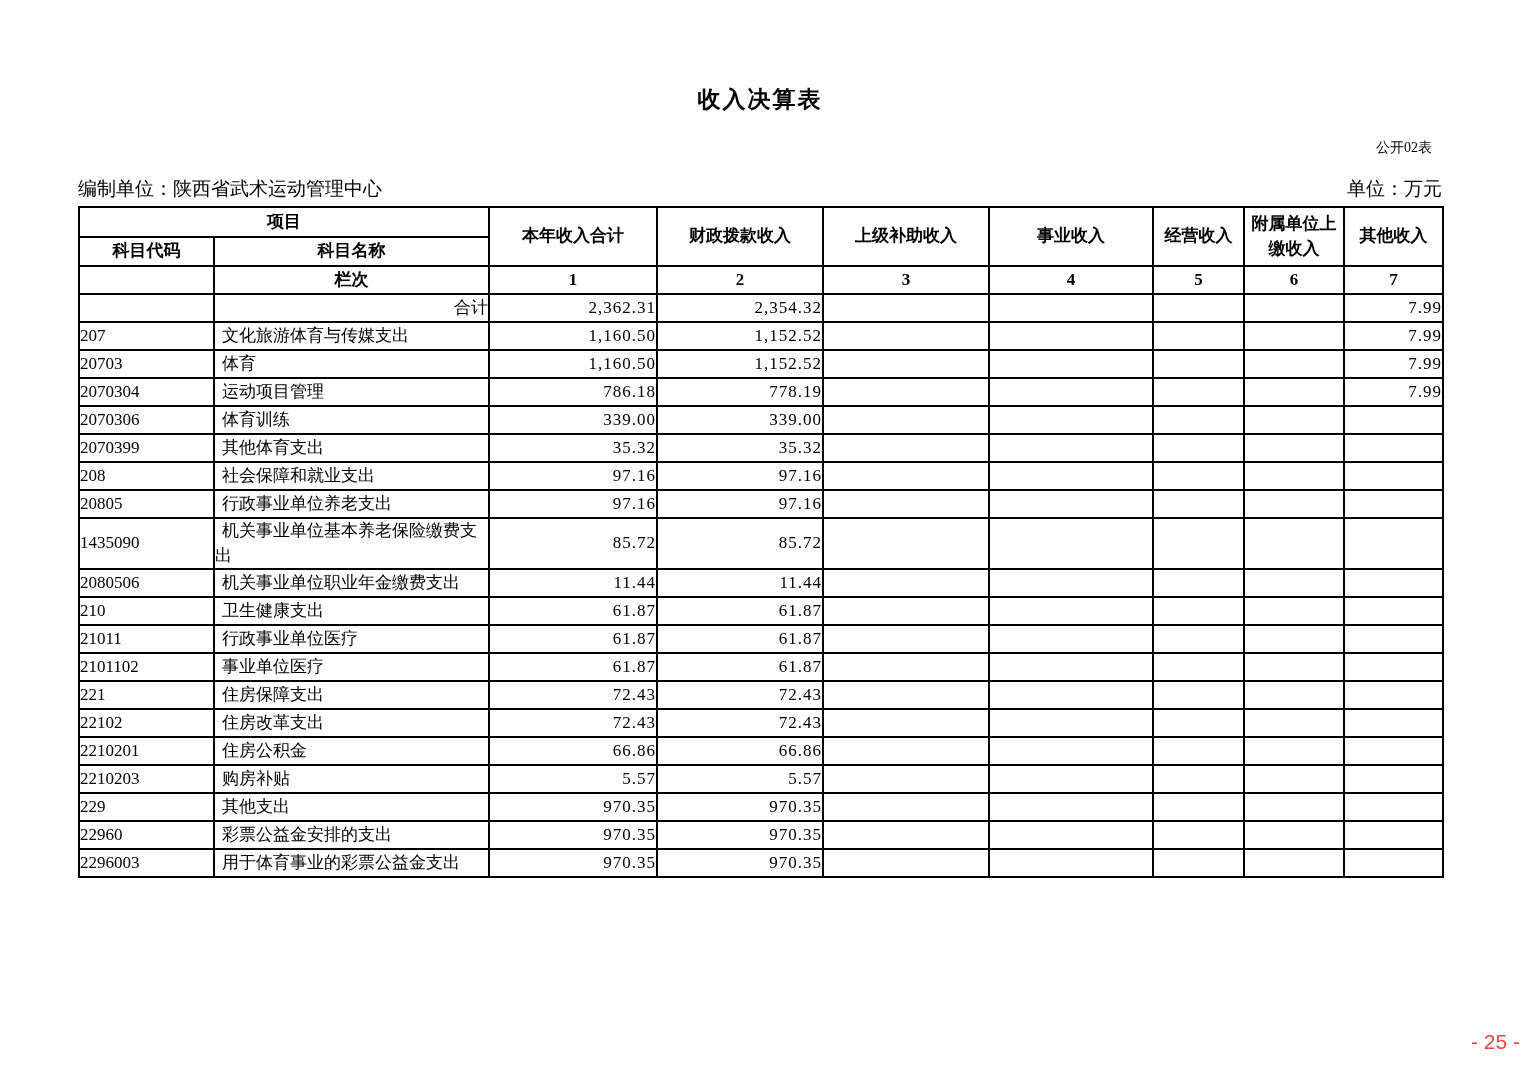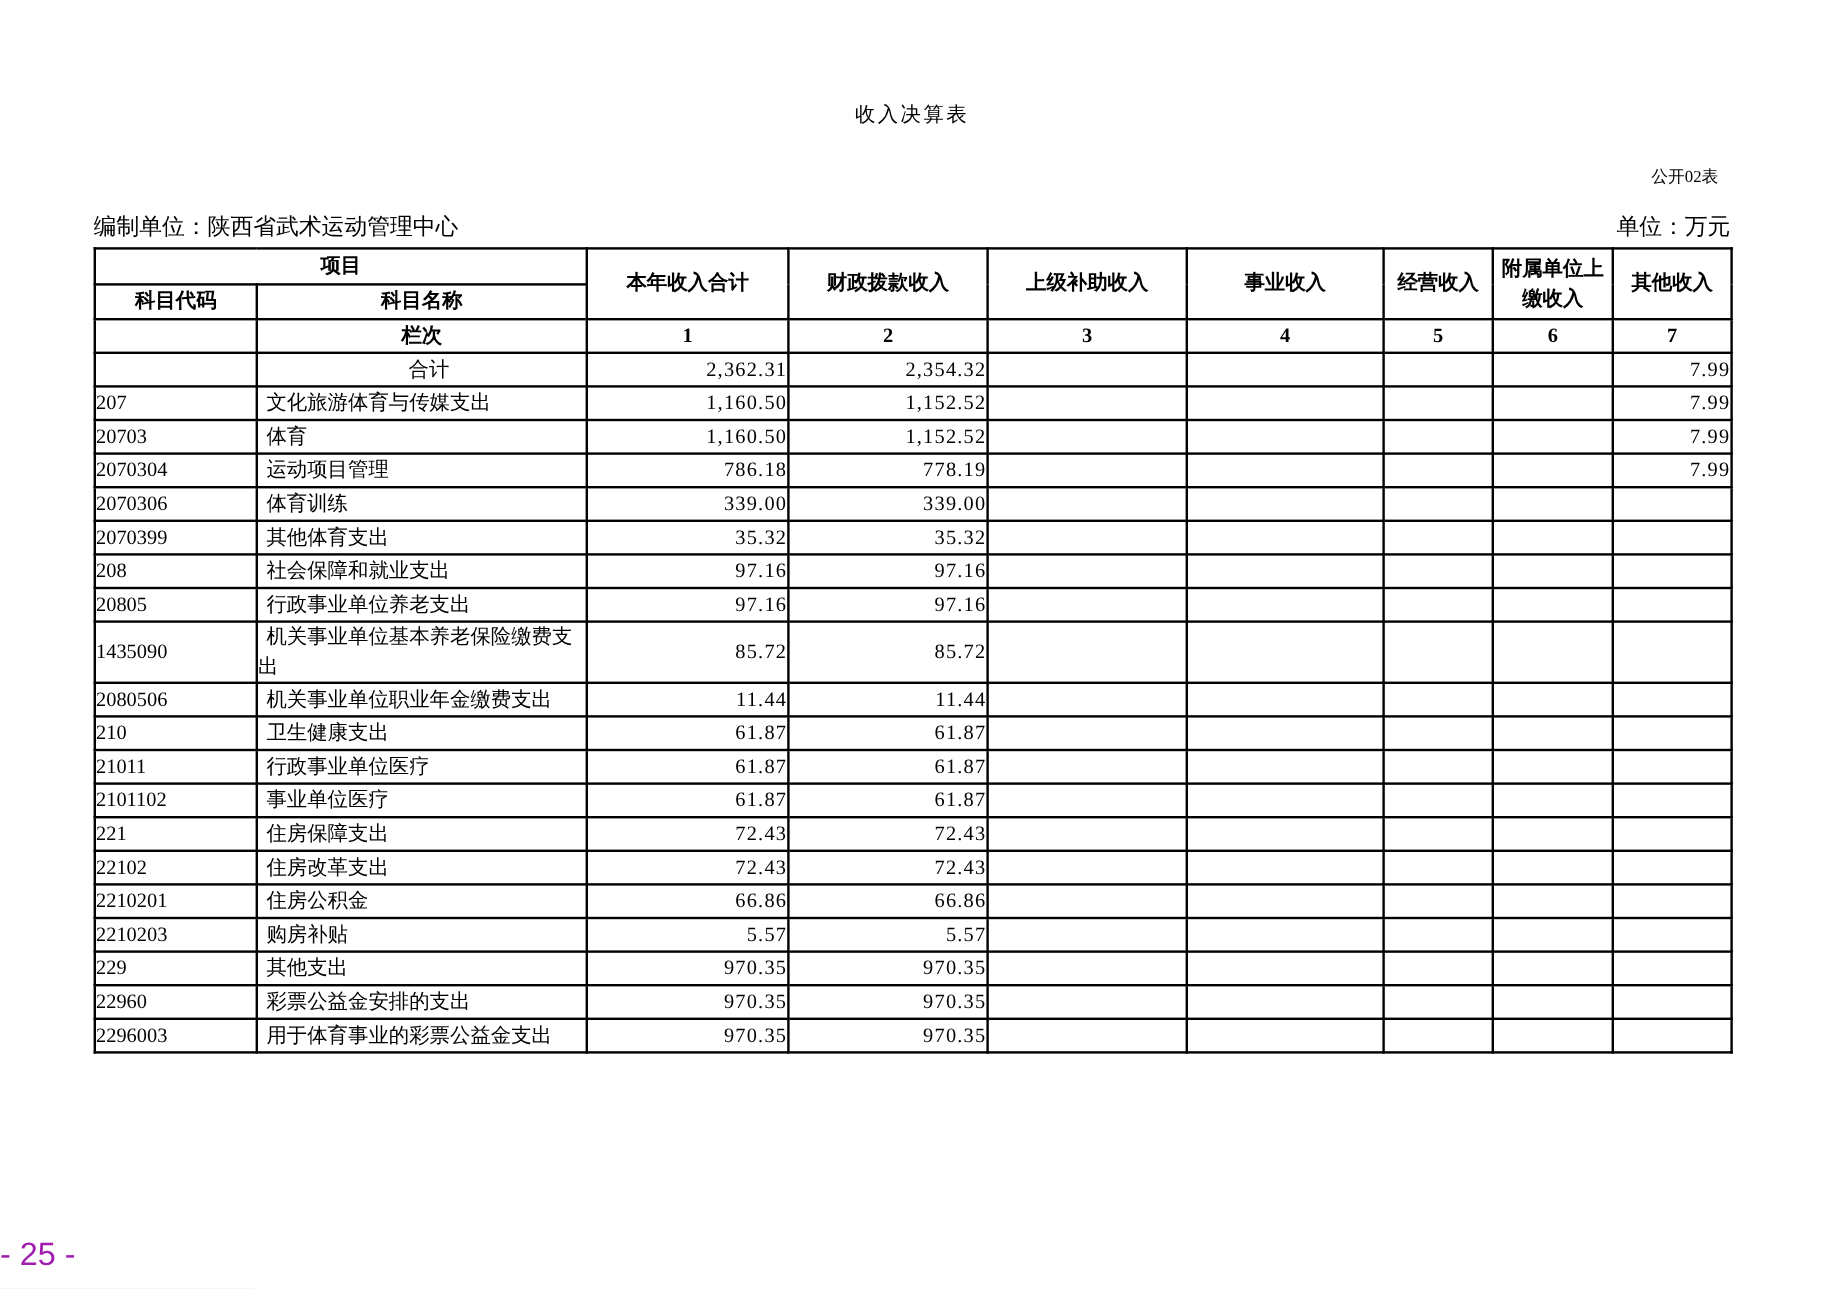--- a/index.html
+++ b/index.html
@@ -12,22 +12,22 @@
     font-family: "Liberation Serif", "DejaVu Serif", serif;
     color: #000000;
     overflow: hidden;
   }
   .doc-title {
     position: absolute;
     top: 84px;
     left: 0;
     width: 100%;
     text-align: center;
-    font-size: 17px;
-    font-weight: normal;
+    font-size: 23px;
+    font-weight: bold;
     letter-spacing: 2px;
   }
   .form-code {
     position: absolute;
     top: 139px;
     right: 88px;
     font-size: 14px;
   }
   .meta-row {
     position: absolute;
@@ -67,36 +67,36 @@
     font-weight: bold;
     text-align: center;
     vertical-align: middle;
   }
   tbody.data-body td {
     height: 26px;
     vertical-align: middle;
   }
   td.cell-code { text-align: left; padding-left: 8px; }
   td.cell-name { text-align: left; padding-left: 5px; text-indent: 7px; }
-  td.cell-name.center { text-align: center; padding-left: 12px; text-indent: 0; }
+  td.cell-name.center { text-align: right; padding-left: 12px; text-indent: 0; }
   td.cell-num { text-align: right; padding-right: 3px; letter-spacing: 1px; }
   .table-note {
     margin-top: 1px;
     font-size: 15px;
     letter-spacing: 0.5px;
   }
   .page-number {
     position: absolute;
     top: 1030px;
     left: 0;
     width: 100%;
-    text-align: left;
+    text-align: right;
     font-family: "Liberation Sans", "DejaVu Sans", sans-serif;
-    font-size: 27px;
-    color: #a21caf;
+    font-size: 21px;
+    color: #ef4444;
   }
 </style>
 </head>
 <body>
 
 <div class="page">
 
   <div class="doc-title">收入决算表</div>
 
   <div class="form-code">公开02表</div>

